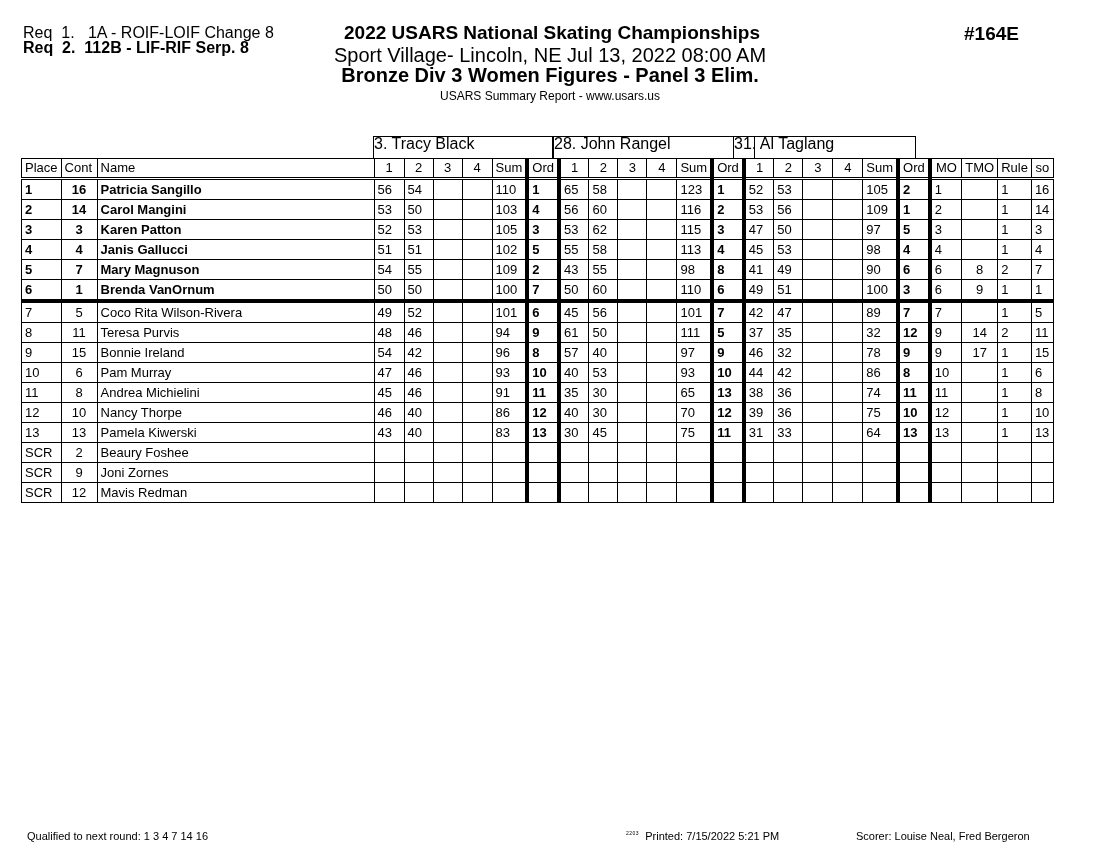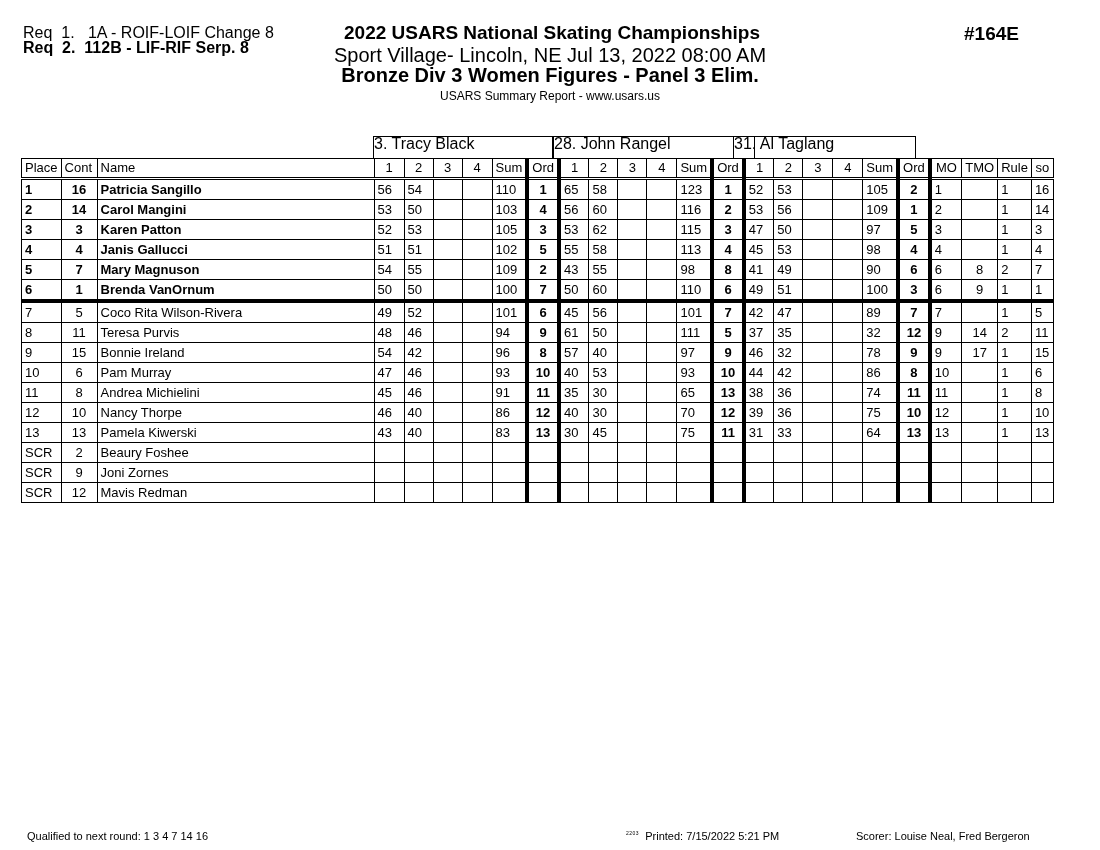--- a/index.html
+++ b/index.html
@@ -17,21 +17,21 @@
   .jbox { position:absolute; top:136px; height:22px; border:1px solid #000; border-bottom:none; font-size:16px; line-height:14px; box-sizing:border-box; }
 
   table.grid { position:absolute; left:21px; top:158px; border-collapse:collapse; table-layout:fixed; font-size:13px; }
   table.grid td { border:1px solid #000; height:19px; padding:0 3px; white-space:nowrap; overflow:hidden; line-height:18px; }
   table.grid tr.hdr td { height:18px; }
   table.grid tr.hdr { border-bottom:3px double #000; }
   .c { text-align:center; }
   .r { text-align:left; }
   .b { font-weight:bold; }
   .thickL { border-left:4px solid #000 !important; }
-  .thickR { border-right:4px solid #000 !important;text-align:center; }
+  .thickR { border-right:4px solid #000 !important; }
   tr.cut td { border-bottom:4px solid #000; }
   tr.hdr td { border-bottom:3px double #000; }
 
   .foot { top:782px; font-size:11px;margin-top:48px; }
   .tiny { font-size:5px; letter-spacing:0.5px; vertical-align:top; }
 </style>
 </head>
 <body>
 
 <div class="abs req" style="top:26px;">Req  1.   1A - ROIF-LOIF Change 8</div>

